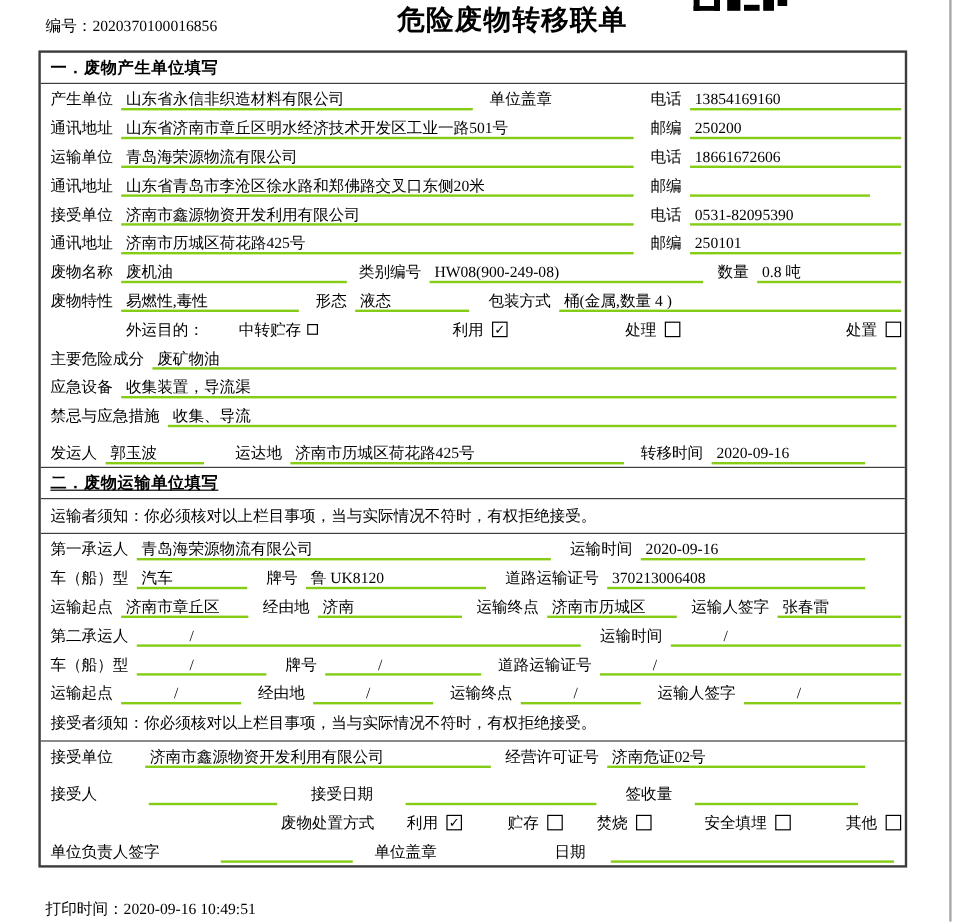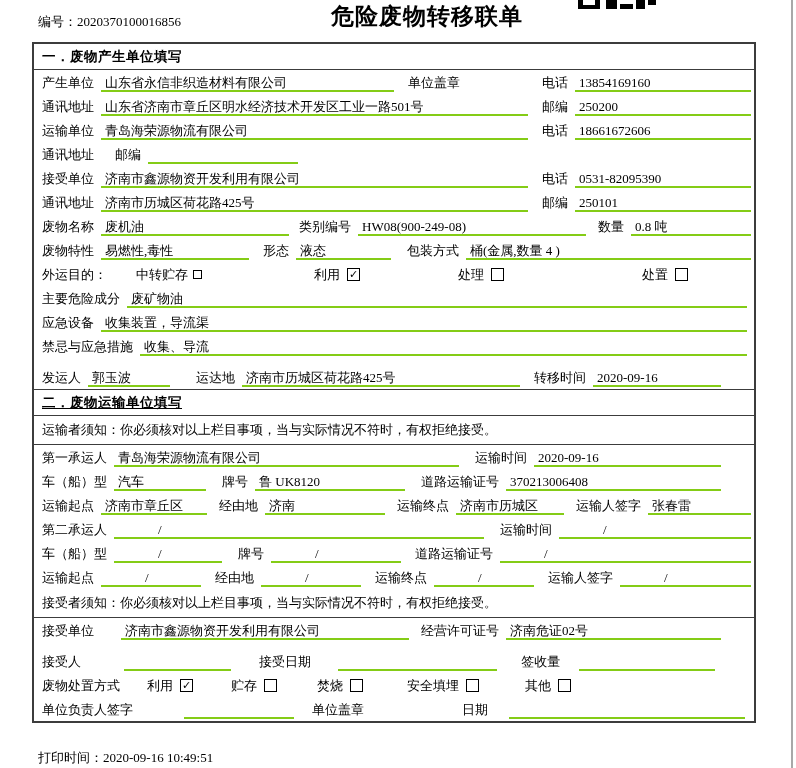--- a/index.html
+++ b/index.html
@@ -18,21 +18,21 @@
   .qr .q4{left:58px;top:0;width:9px;height:9px;}
   .qr .q5{left:70px;top:0;width:8px;height:5px;}
   .page-edge{position:absolute;left:791px;top:0;width:2px;height:768px;background:#a8a8a8;}
 
   .form{position:absolute;left:32px;top:42px;width:724px;box-sizing:border-box;border:2px solid #3c3c3c;background:#fff;}
   .sec-head{font-weight:bold;padding:4px 6px 3px 8px;font-size:13.5px;border-bottom:1.5px solid #3c3c3c;letter-spacing:0.5px;}
   .sec-head.bt{border-top:1.5px solid #3c3c3c;text-decoration:underline;}
   .row{display:flex;align-items:flex-end;min-height:24px;box-sizing:border-box;padding:3px 3px 2px 8px;}
   .row.tall{min-height:31px;}
   .row.notice{border-bottom:1px solid #3c3c3c;align-items:center;padding-top:5px;padding-bottom:5px;}
-  .row.cbrow{align-items:center;}
+  .row.cbrow{align-items:center;justify-content:flex-end;}
   .lbl{white-space:nowrap;line-height:18px;margin-right:7px;}
   .plain{white-space:nowrap;line-height:18px;margin-left:14px;}
   .fld{border-bottom:2px solid #84cc16;height:18px;line-height:18px;white-space:nowrap;padding:0 4px;box-sizing:border-box;overflow:hidden;}
   .grow{flex:1 1 auto;}
   .mla{margin-left:auto;}
   .sl{padding-left:44px;}
   .opt{display:flex;align-items:center;white-space:nowrap;line-height:18px;}
   .cb{display:inline-block;width:11px;height:11px;border:1.5px solid #000;margin-left:7px;font-size:11px;line-height:11px;text-align:center;font-family:"DejaVu Sans",sans-serif;}
   .cb.small{width:7px;height:7px;margin-left:5px;}
   .print-time{position:absolute;left:38px;top:749px;white-space:nowrap;}
@@ -73,20 +73,21 @@
 
   <div class="row">
     <span class="lbl">运输单位</span>
     <span class="fld grow">青岛海荣源物流有限公司</span>
     <span class="lbl" style="margin-left:14px">电话</span>
     <span class="fld" style="width:176px">18661672606</span>
   </div>
 
   <div class="row">
     <span class="lbl">通讯地址</span>
+    <span class="fld grow">山东省青岛市李沧区徐水路和郑佛路交叉口东侧20米</span>
     <span class="lbl" style="margin-left:14px">邮编</span>
     <span class="fld" style="width:150px;margin-right:26px"></span>
   </div>
 
   <div class="row">
     <span class="lbl">接受单位</span>
     <span class="fld grow">济南市鑫源物资开发利用有限公司</span>
     <span class="lbl" style="margin-left:14px">电话</span>
     <span class="fld" style="width:176px">0531-82095390</span>
   </div>
@@ -244,21 +245,21 @@
   <div class="row cbrow">
     <span class="lbl">废物处置方式</span>
     <span class="opt" style="margin-left:20px">
       <span>利用</span>
       <span class="cb checked">✓</span>
     </span>
     <span class="opt" style="margin-left:38px">
       <span>贮存</span>
       <span class="cb"></span>
     </span>
-    <span class="opt" style="margin-left:40px">
+    <span class="opt" style="margin-left:28px">
       <span>焚烧</span>
       <span class="cb"></span>
     </span>
     <span class="opt" style="margin-left:44px">
       <span>安全填埋</span>
       <span class="cb"></span>
     </span>
     <span class="opt" style="margin-left:46px">
       <span>其他</span>
       <span class="cb"></span>

